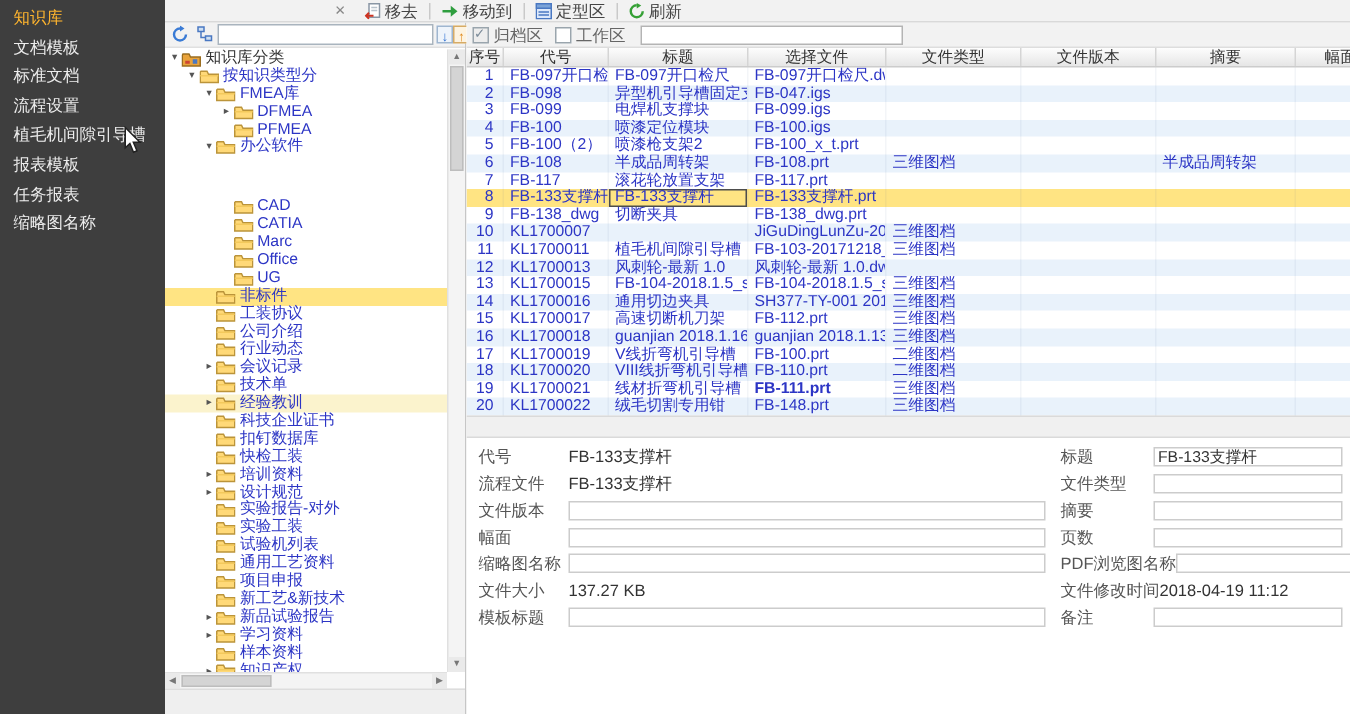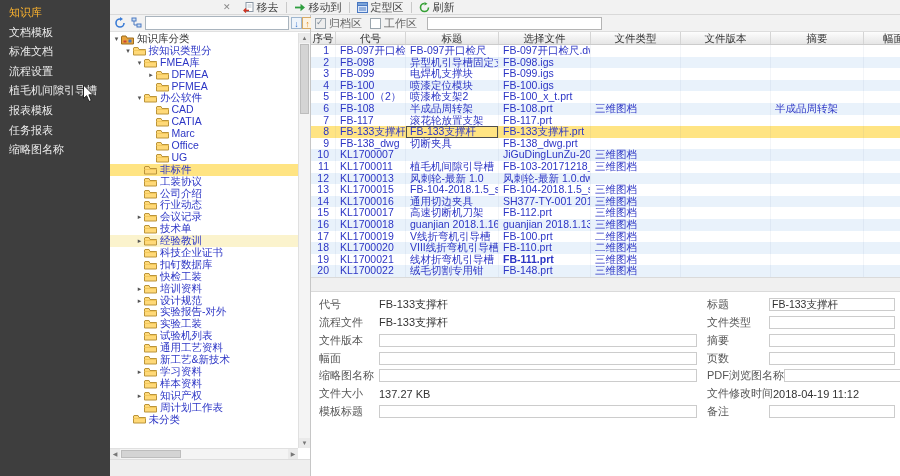--- a/index.html
+++ b/index.html
@@ -223,21 +223,21 @@
       <div class="tree-row" style="padding-left: 25px;">
         <span class="t-arrow">▾</span>
         <span class="t-ic">
           <svg width="13" height="10" viewBox="0 0 13 10">
             <path d="M0.5 2 L0.5 9 L12.5 9 L12.5 3.5 L6 3.5 L5 1.5 L1 1.5 Z" fill="#ffd978" stroke="#bb943a"></path>
             <path d="M0.5 4.5 L12.5 4.5" stroke="#f3c95c"></path>
           </svg>
         </span>
         <span class="t-label">办公软件</span>
       </div>
-      <div class="tree-row" style="padding-left: 36.5px;">
+      <div class="tree-row" style="padding-left: 36.5px; margin-top: 28px;">
         <span class="t-arrow"></span>
         <span class="t-ic">
           <svg width="13" height="10" viewBox="0 0 13 10">
             <path d="M0.5 2 L0.5 9 L12.5 9 L12.5 3.5 L6 3.5 L5 1.5 L1 1.5 Z" fill="#ffd978" stroke="#bb943a"></path>
             <path d="M0.5 4.5 L12.5 4.5" stroke="#f3c95c"></path>
           </svg>
         </span>
         <span class="t-label">CAD</span>
       </div>
       <div class="tree-row" style="padding-left: 36.5px;">
@@ -441,21 +441,41 @@
         <span class="t-label">通用工艺资料</span>
       </div>
       <div class="tree-row" style="padding-left: 25px;">
         <span class="t-arrow"></span>
         <span class="t-ic">
           <svg width="13" height="10" viewBox="0 0 13 10">
             <path d="M0.5 2 L0.5 9 L12.5 9 L12.5 3.5 L6 3.5 L5 1.5 L1 1.5 Z" fill="#ffd978" stroke="#bb943a"></path>
             <path d="M0.5 4.5 L12.5 4.5" stroke="#f3c95c"></path>
           </svg>
         </span>
+        <span class="t-label">项目申报</span>
+      </div>
+      <div class="tree-row" style="padding-left: 25px;">
+        <span class="t-arrow"></span>
+        <span class="t-ic">
+          <svg width="13" height="10" viewBox="0 0 13 10">
+            <path d="M0.5 2 L0.5 9 L12.5 9 L12.5 3.5 L6 3.5 L5 1.5 L1 1.5 Z" fill="#ffd978" stroke="#bb943a"></path>
+            <path d="M0.5 4.5 L12.5 4.5" stroke="#f3c95c"></path>
+          </svg>
+        </span>
         <span class="t-label">新工艺&amp;新技术</span>
+      </div>
+      <div class="tree-row" style="padding-left: 25px;">
+        <span class="t-arrow">▸</span>
+        <span class="t-ic">
+          <svg width="13" height="10" viewBox="0 0 13 10">
+            <path d="M0.5 2 L0.5 9 L12.5 9 L12.5 3.5 L6 3.5 L5 1.5 L1 1.5 Z" fill="#ffd978" stroke="#bb943a"></path>
+            <path d="M0.5 4.5 L12.5 4.5" stroke="#f3c95c"></path>
+          </svg>
+        </span>
+        <span class="t-label">新品试验报告</span>
       </div>
       <div class="tree-row" style="padding-left: 25px;">
         <span class="t-arrow">▸</span>
         <span class="t-ic">
           <svg width="13" height="10" viewBox="0 0 13 10">
             <path d="M0.5 2 L0.5 9 L12.5 9 L12.5 3.5 L6 3.5 L5 1.5 L1 1.5 Z" fill="#ffd978" stroke="#bb943a"></path>
             <path d="M0.5 4.5 L12.5 4.5" stroke="#f3c95c"></path>
           </svg>
         </span>
         <span class="t-label">学习资料</span>
@@ -542,21 +562,21 @@
         <div class="gr-cell" style="width: 92px;">FB-097开口检尺.dwg</div>
         <div class="gr-cell" style="width: 90px;"></div>
         <div class="gr-cell" style="width: 90px;"></div>
         <div class="gr-cell" style="width: 93px;"></div>
         <div class="gr-cell" style="width: 60px;"></div>
       </div>
       <div class="grid-row alt">
         <div class="gr-cell num" style="width: 25px;">2</div>
         <div class="gr-cell" style="width: 70px;">FB-098</div>
         <div class="gr-cell" style="width: 93px;">异型机引导槽固定支架</div>
-        <div class="gr-cell" style="width: 92px;">FB-098.igs</div>
+        <div class="gr-cell" style="width: 92px;">FB-047.igs</div>
         <div class="gr-cell" style="width: 90px;"></div>
         <div class="gr-cell" style="width: 90px;"></div>
         <div class="gr-cell" style="width: 93px;"></div>
         <div class="gr-cell" style="width: 60px;"></div>
       </div>
       <div class="grid-row">
         <div class="gr-cell num" style="width: 25px;">3</div>
         <div class="gr-cell" style="width: 70px;">FB-099</div>
         <div class="gr-cell" style="width: 93px;">电焊机支撑块</div>
         <div class="gr-cell" style="width: 92px;">FB-099.igs</div>

